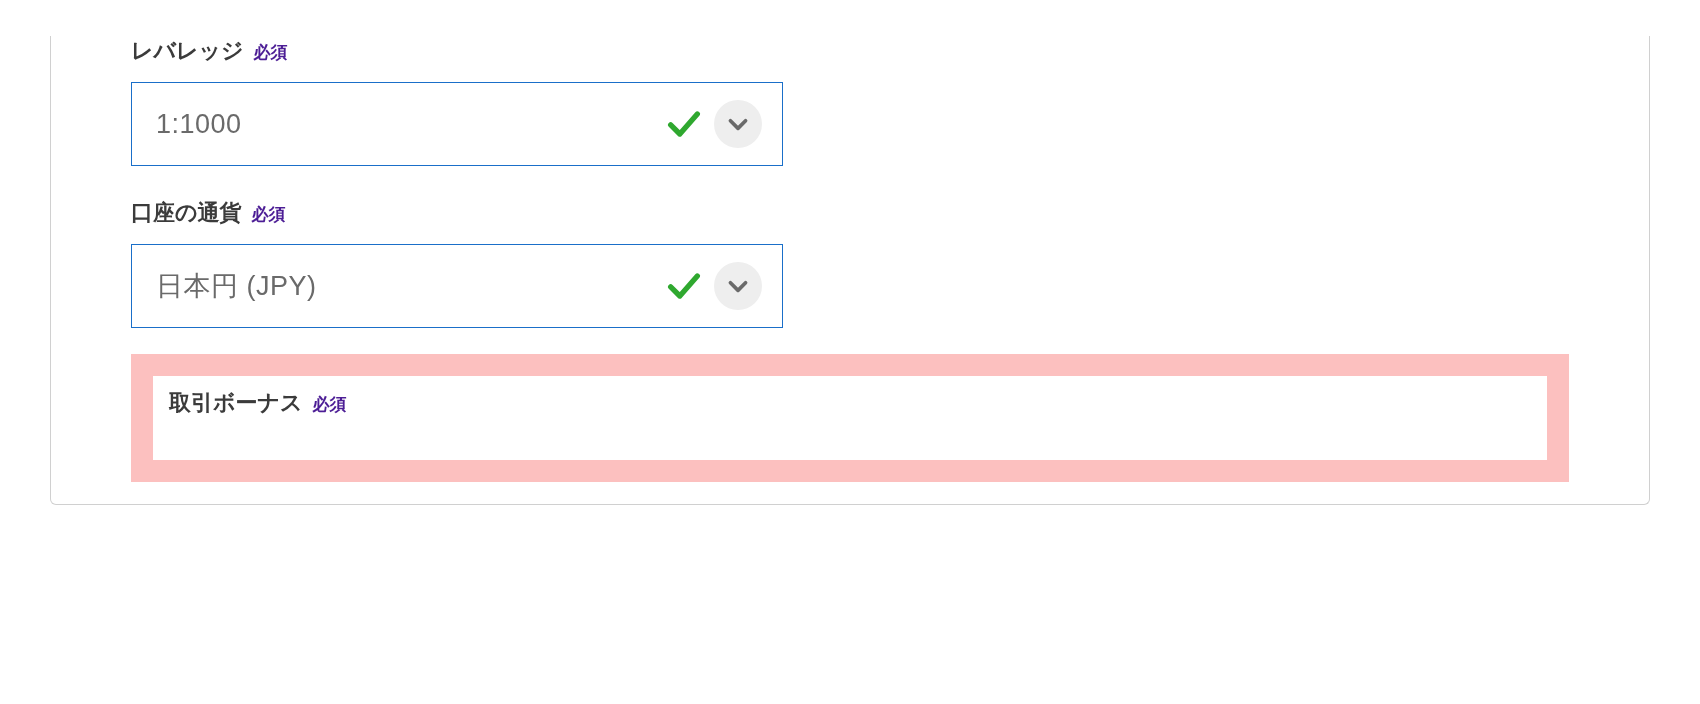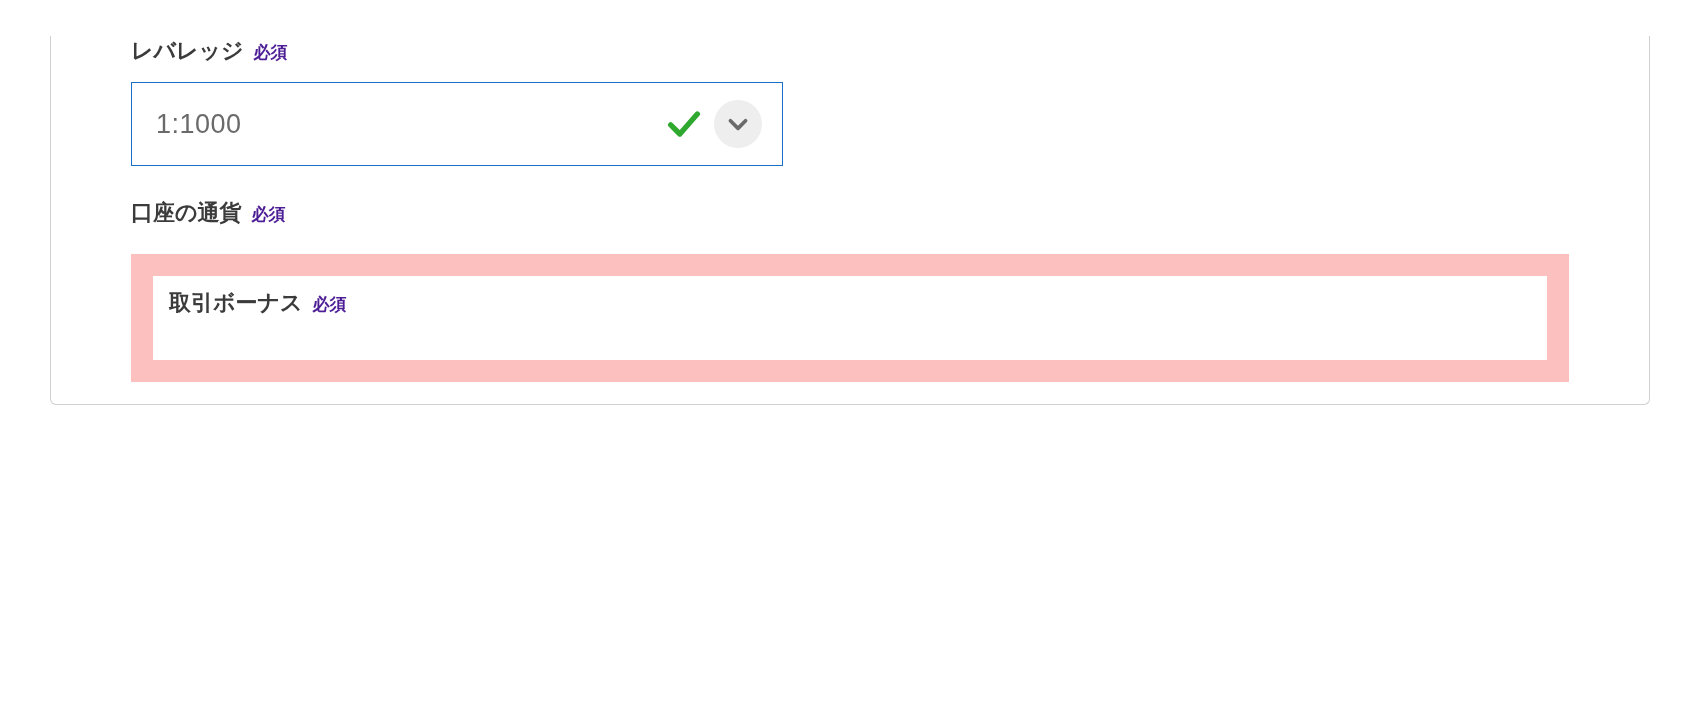--- a/index.html
+++ b/index.html
@@ -131,20 +131,35 @@
           </span>
         </div>
       </div>
     </div>
 
     <div class="field-block">
       <div class="field-label">
         <span class="label-text">口座の通貨</span>
         <span class="required-badge">必須</span>
       </div>
+      <div class="select-control short">
+        <span class="select-value">日本円 (JPY)</span>
+        <div class="select-right">
+          <span class="check-icon">
+            <svg viewBox="0 0 24 24" fill="none" stroke="#2fa82f" stroke-width="3.2" stroke-linecap="round" stroke-linejoin="round">
+                <polyline points="4 12.5 9.5 18 20 6"></polyline>
+              </svg>
+          </span>
+          <span class="chevron-btn">
+            <svg viewBox="0 0 24 24" fill="none" stroke="#6a6a6a" stroke-width="3.4" stroke-linecap="round" stroke-linejoin="round">
+                <polyline points="5 9 12 16 19 9"></polyline>
+              </svg>
+          </span>
+        </div>
+      </div>
     </div>
 
     <div class="highlight-box">
       <div class="field-block">
         <div class="field-label">
           <span class="label-text">取引ボーナス</span>
           <span class="required-badge">必須</span>
         </div>
       </div>
     </div>

